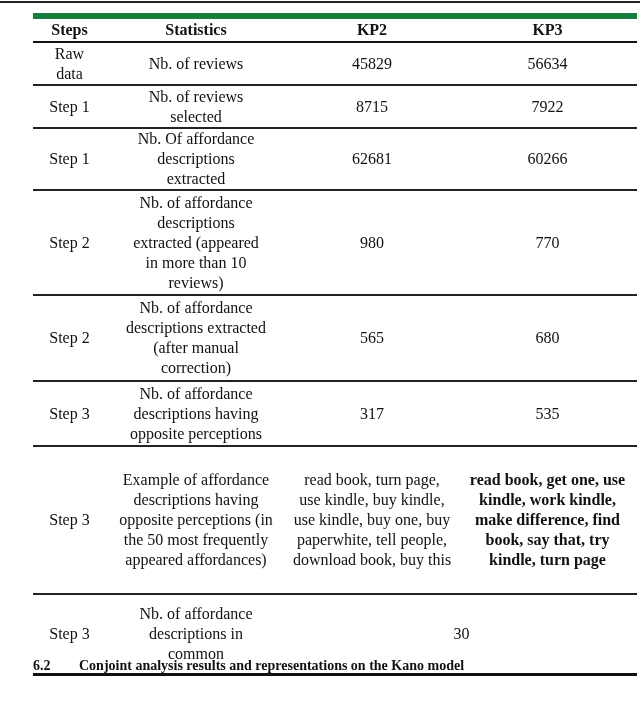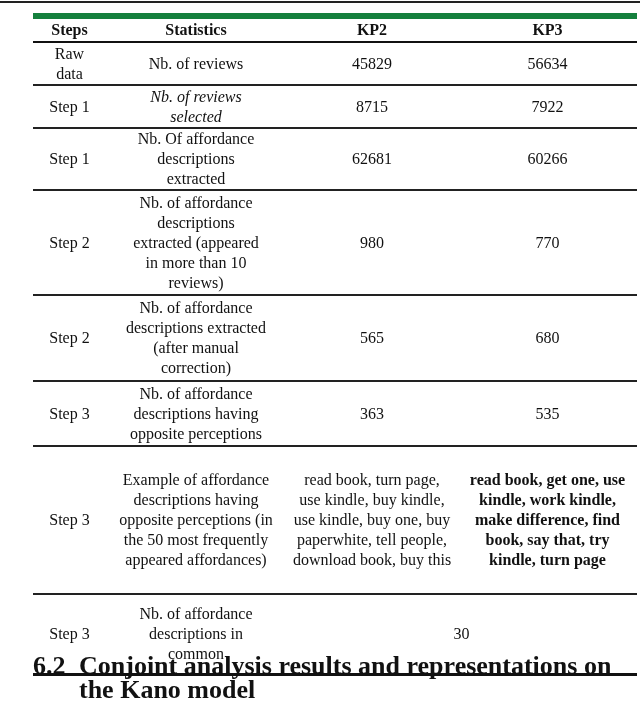--- a/index.html
+++ b/index.html
@@ -33,21 +33,21 @@
     .r3 td { height: 60px; }
     .r4 td { height: 103px; }
     .r5 td { height: 84px; }
     .r6 td { height: 63px; }
     .r7 td { height: 146px; }
     .r8 td { height: 62px; }
     .r1 td, .r2 td, .r3 td { line-height: 20px; }
     .section-heading {
       position: absolute; left: 33px; top: 654px; width: 600px;
       font-family: "Liberation Serif", "DejaVu Serif", serif;
-      font-weight: bold; font-size: 26px; line-height: 24px;
+      font-weight: bold; font-size: 14px; line-height: 24px;
       display: flex;
     }
     .section-heading .num { width: 46px; flex: none; }
     .section-heading .title { flex: 1; }
   </style>
 </head>
 <body>
 
 <div class="page-top-rule"></div>
 
@@ -68,21 +68,21 @@
   </thead>
   <tbody>
     <tr class="r1">
       <td style="padding:0 14px;">Raw data</td>
       <td>Nb. of reviews</td>
       <td>45829</td>
       <td>56634</td>
     </tr>
     <tr class="r2">
       <td style="padding:0 16px;">Step 1</td>
-      <td style="padding:0 22px;font-style:italic;">Nb. of reviews selected</td>
+      <td style="padding:0 22px;">Nb. of reviews selected</td>
       <td>8715</td>
       <td>7922</td>
     </tr>
     <tr class="r3">
       <td style="padding:0 16px;">Step 1</td>
       <td style="padding:0 22px;">Nb. Of affordance descriptions extracted</td>
       <td>62681</td>
       <td>60266</td>
     </tr>
     <tr class="r4">
@@ -93,21 +93,21 @@
     </tr>
     <tr class="r5">
       <td style="padding:0 16px;">Step 2</td>
       <td style="padding:0 20px;margin-top:29px;">Nb. of affordance descriptions extracted (after manual correction)</td>
       <td>565</td>
       <td>680</td>
     </tr>
     <tr class="r6">
       <td style="padding:0 16px;">Step 3</td>
       <td style="padding:0 2px;">Nb. of affordance descriptions having opposite perceptions</td>
-      <td>363</td>
+      <td>317</td>
       <td>535</td>
     </tr>
     <tr class="r7">
       <td style="padding:0 16px;">Step 3</td>
       <td style="padding:0 2px;">Example of affordance descriptions having opposite perceptions (in the 50 most frequently appeared affordances)</td>
       <td style="padding:0 6px;">read book, turn page, use kindle, buy kindle, use kindle, buy one, buy paperwhite, tell people, download book, buy this</td>
       <td style="padding:0 8px;font-weight:bold;">read book, get one, use kindle, work kindle, make difference, find book, say that, try kindle, turn page</td>
     </tr>
     <tr class="r8 last">
       <td style="padding:0 16px;">Step 3</td>

